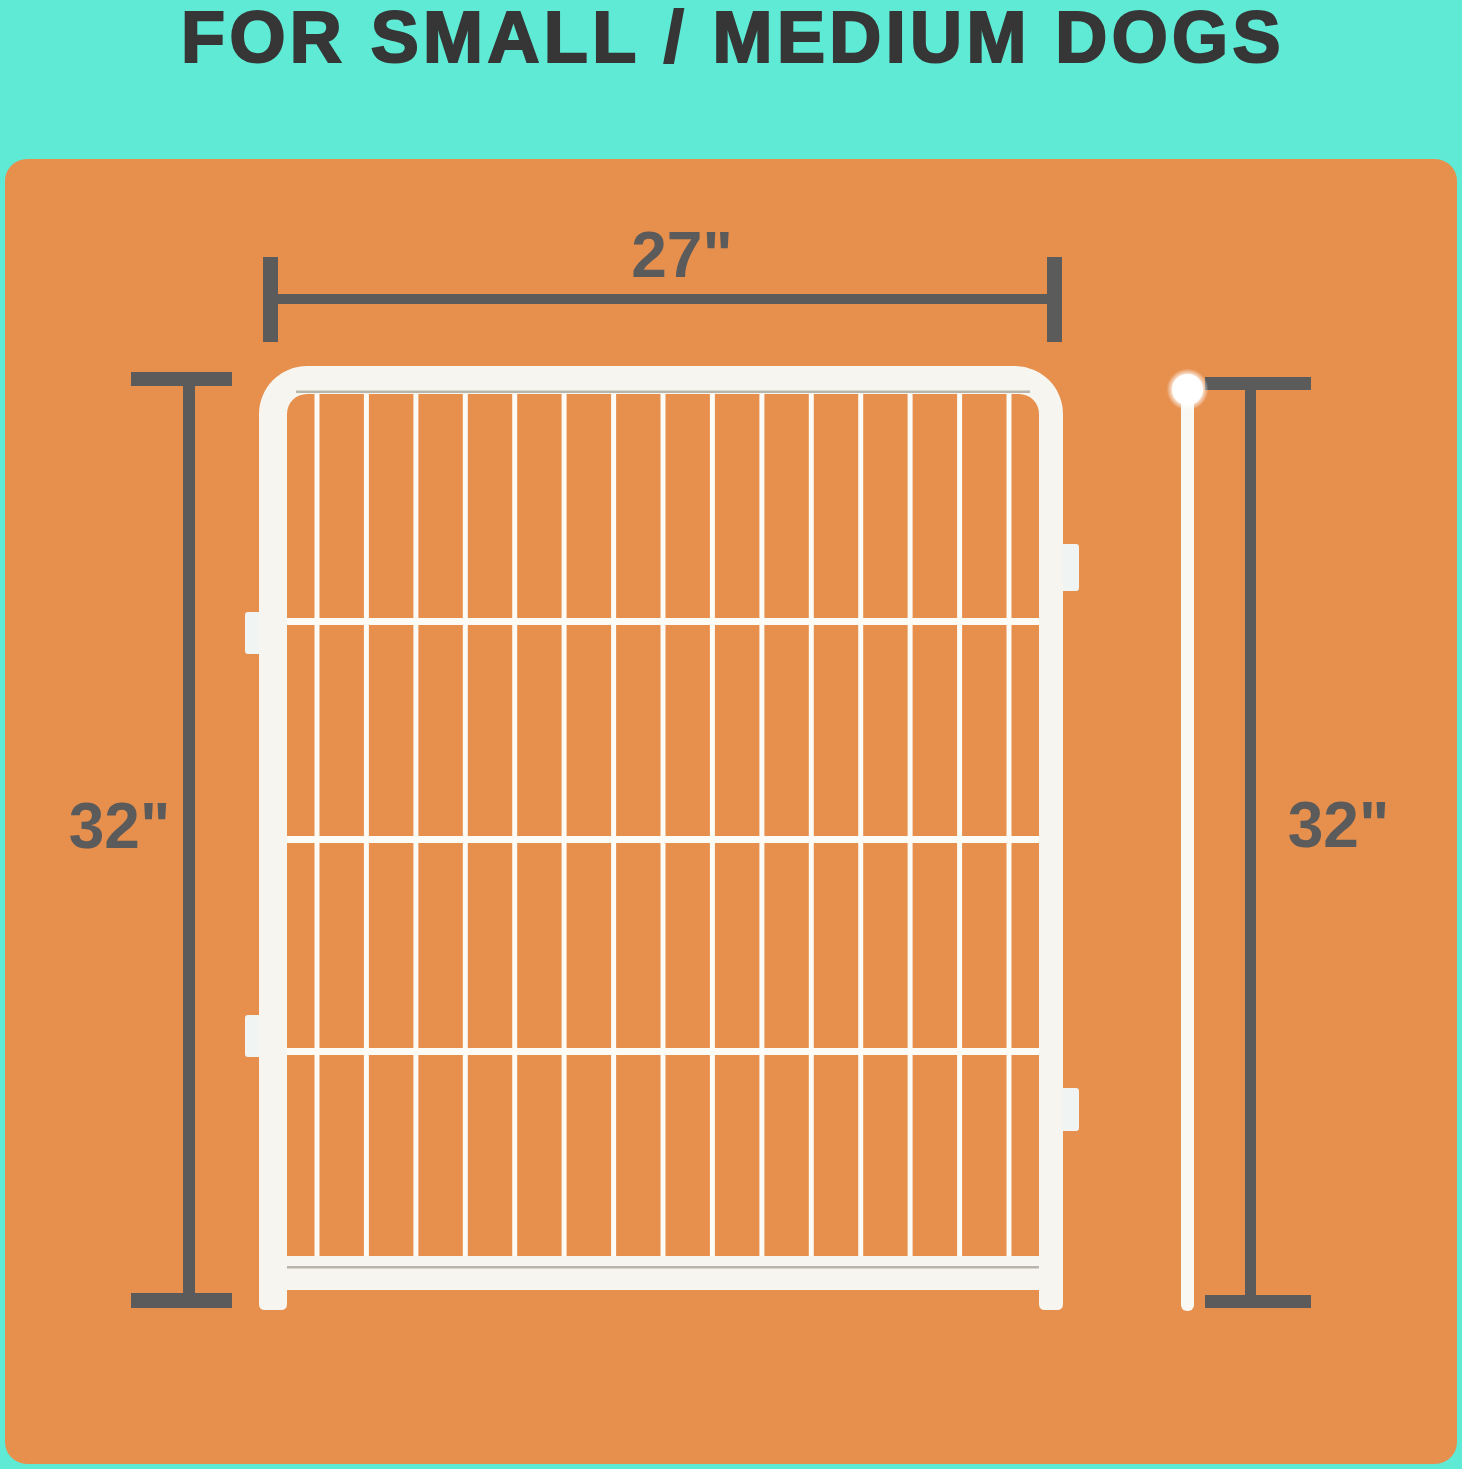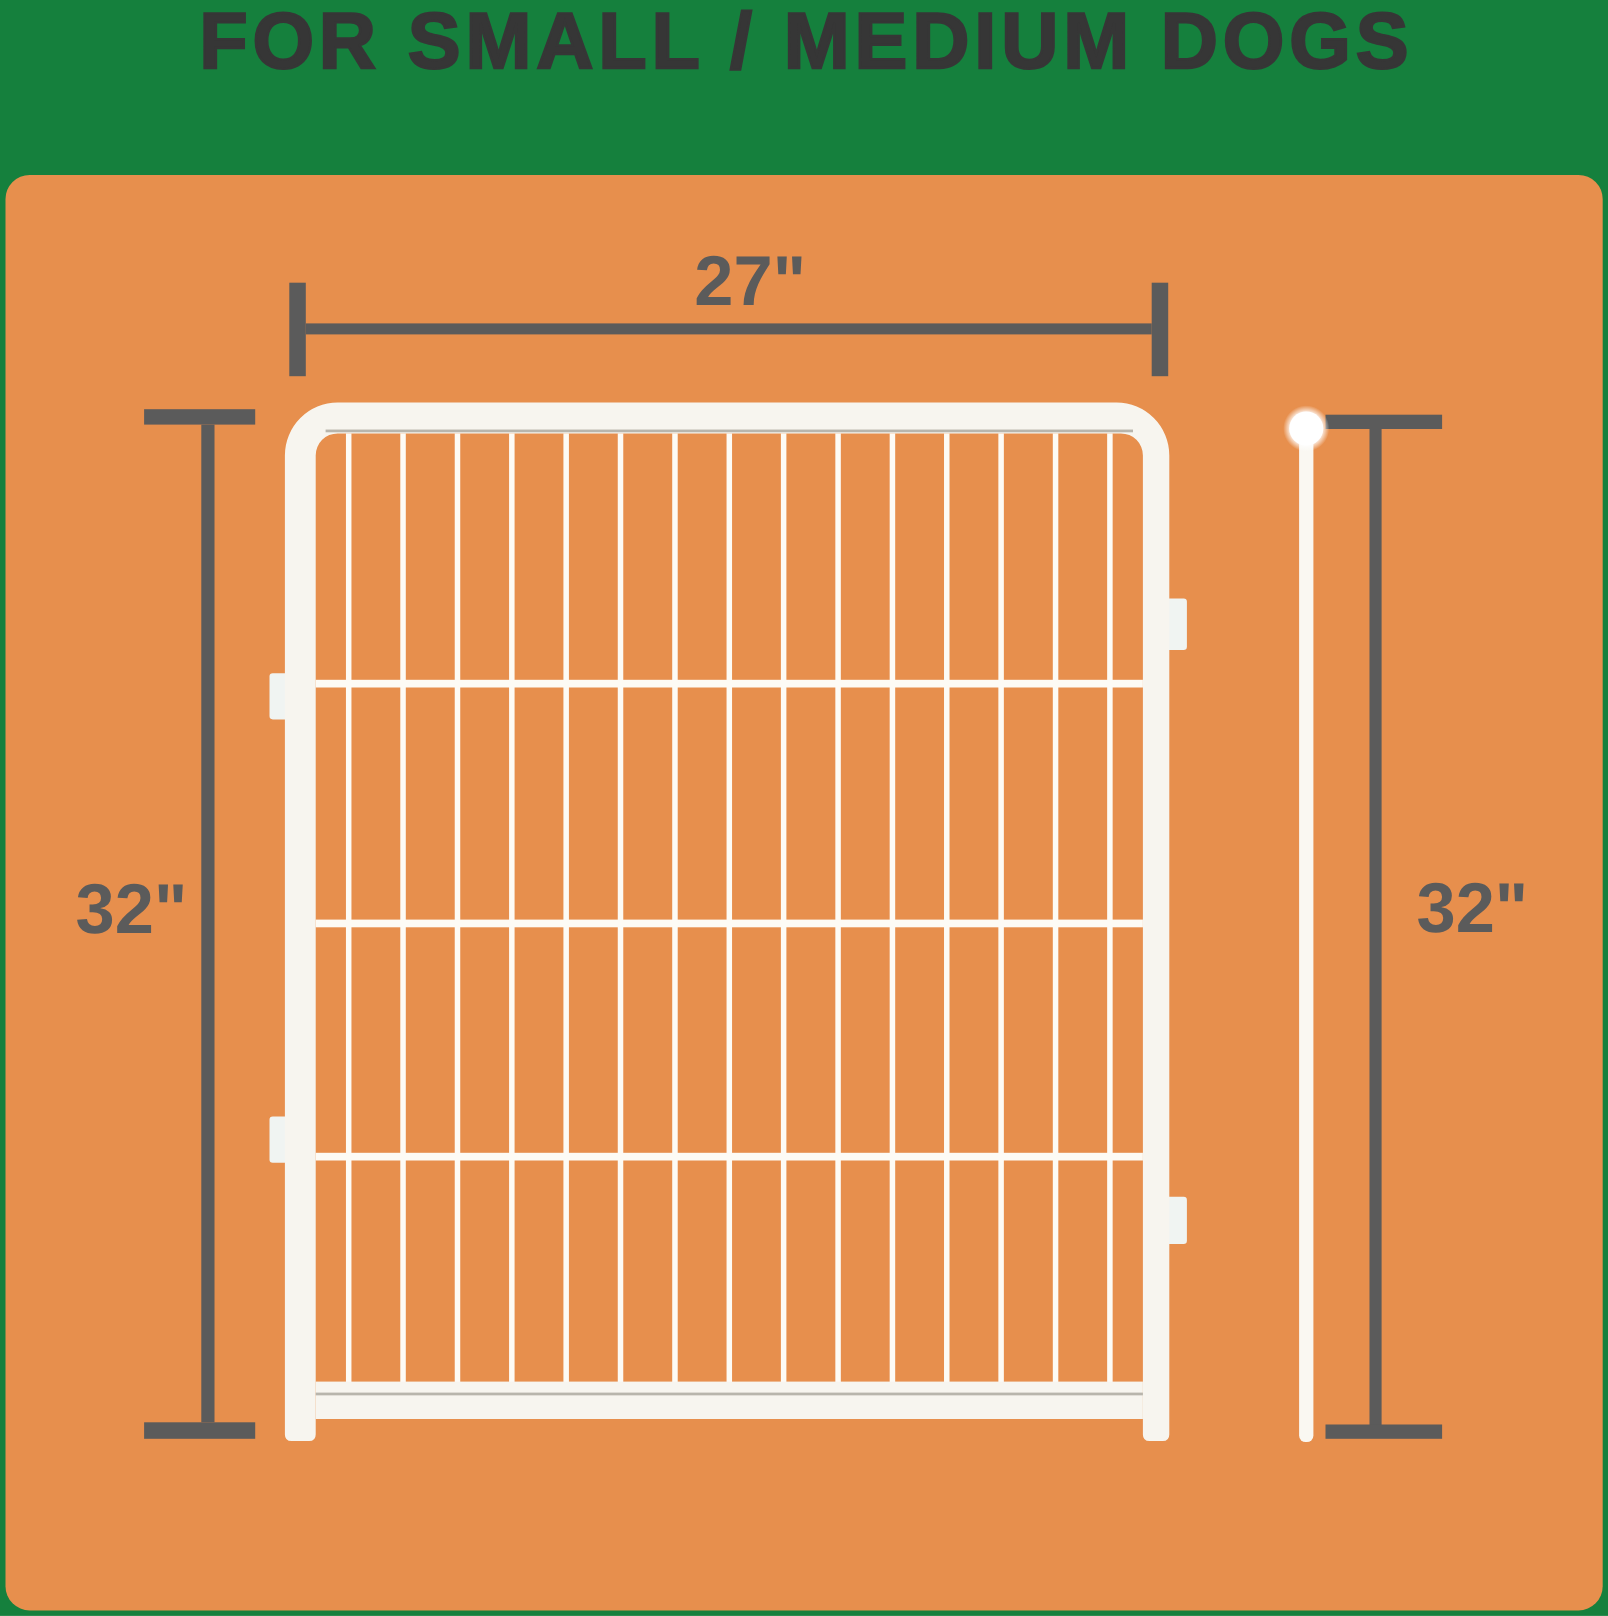--- a/index.html
+++ b/index.html
@@ -1,16 +1,16 @@
 <!DOCTYPE html>
 <html><head>
 <meta charset="utf-8">
 <style>
   html,body{margin:0;padding:0;background:#ffffff;}
-  .stage{position:relative;width:1462px;height:1469px;background:#15803d;overflow:hidden;
+  .stage{position:relative;width:1462px;height:1469px;background:#5eead4;overflow:hidden;
          font-family:"Liberation Sans", sans-serif;}
   svg{display:block;}
 </style>
 </head>
 <body>
 <div class="stage">
 <svg width="1462" height="1469" viewBox="0 0 1462 1469" xmlns="http://www.w3.org/2000/svg">
   <defs>
     <radialGradient id="ballGlow" cx="50%" cy="50%" r="50%">
       <stop offset="0%" stop-color="#ffffff" stop-opacity="1"></stop>

